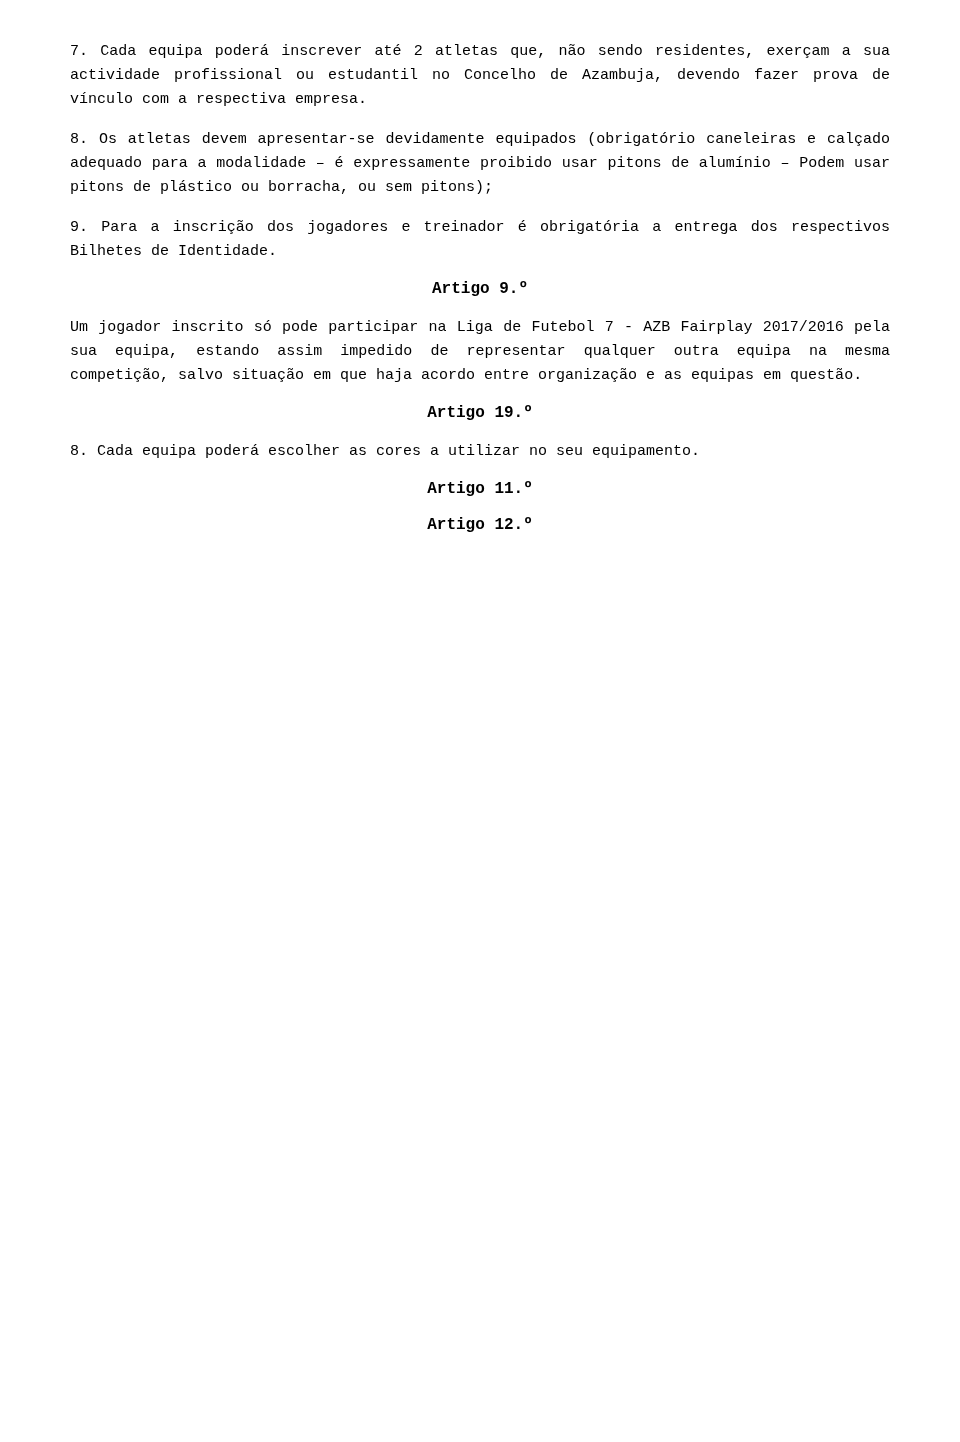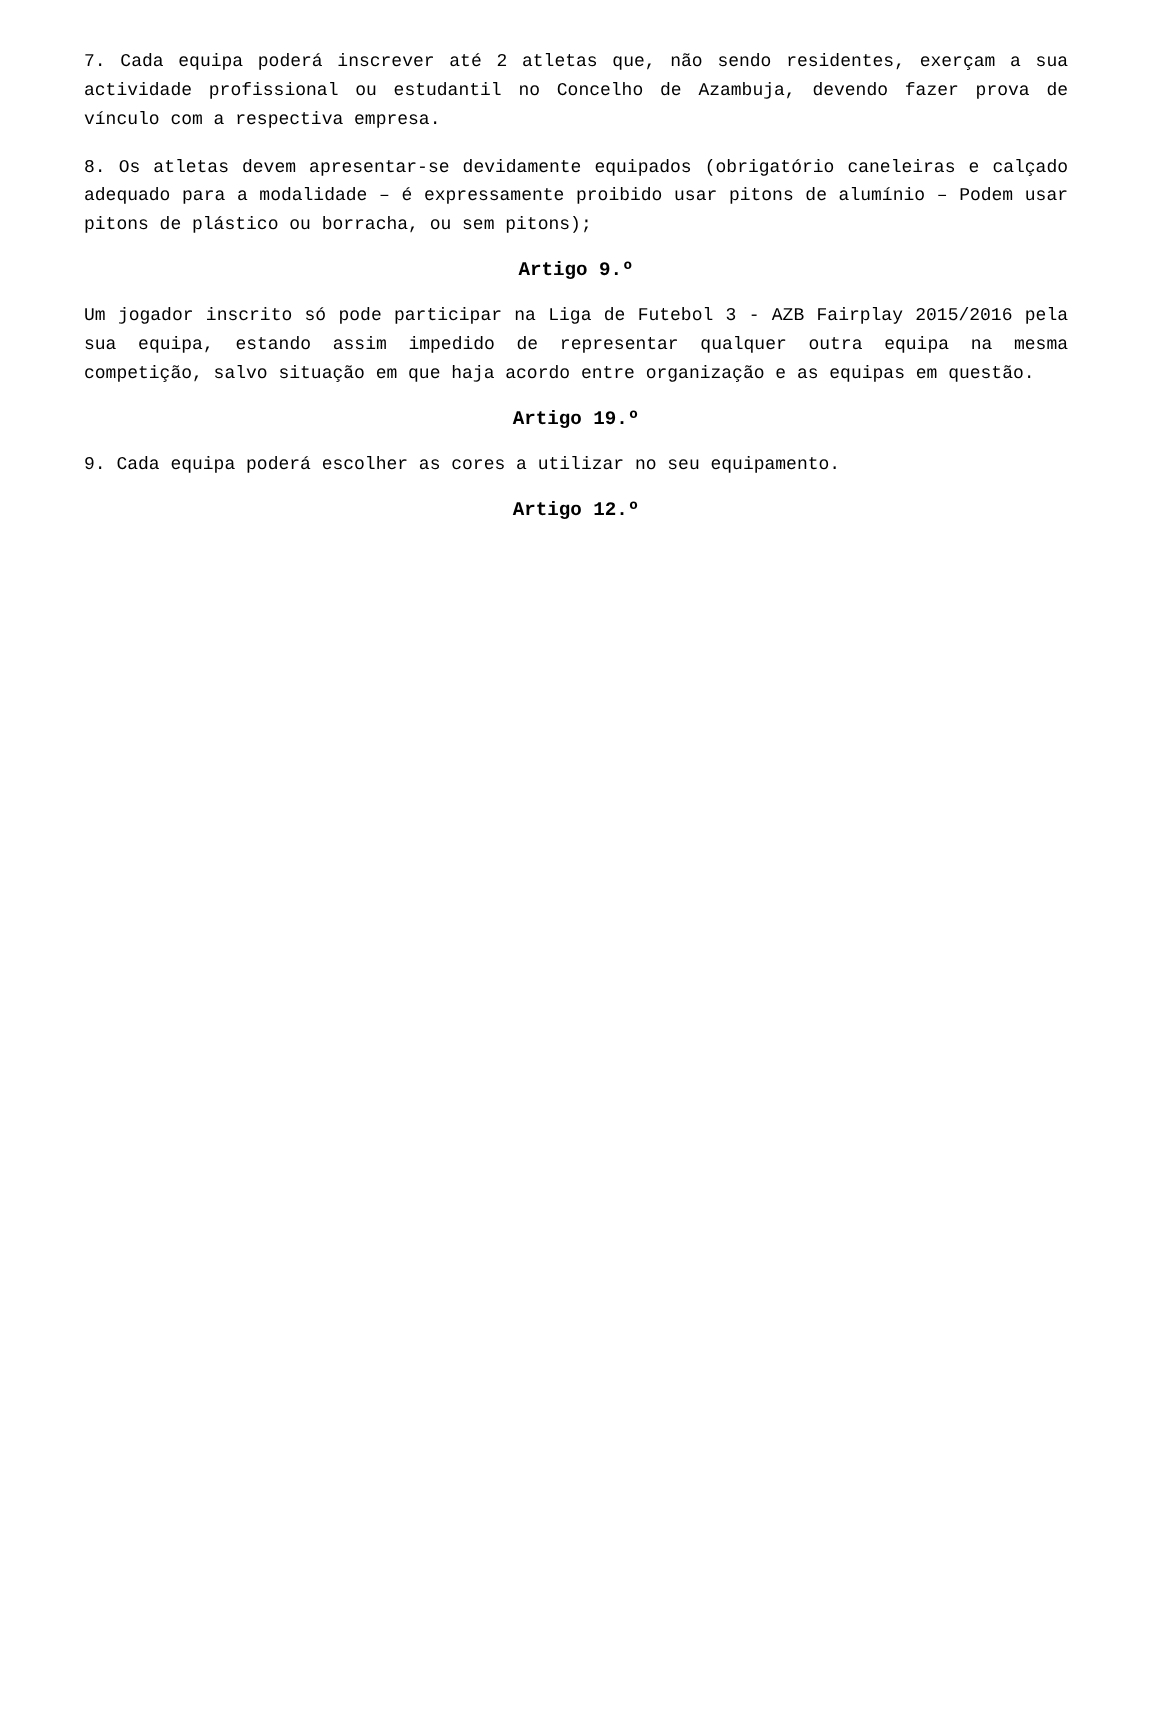--- a/index.html
+++ b/index.html
@@ -39,30 +39,32 @@
   </style>
 </head>
 <body>
 
 <div class="page">
 
   <p class="paragraph">7. Cada equipa poderá inscrever até 2 atletas que, não sendo residentes, exerçam a sua actividade profissional ou estudantil no Concelho de Azambuja, devendo fazer prova de vínculo com a respectiva empresa.</p>
 
   <p class="paragraph">8. Os atletas devem apresentar-se devidamente equipados (obrigatório caneleiras e calçado adequado para a modalidade – é expressamente proibido usar pitons de alumínio – Podem usar pitons de plástico ou borracha, ou sem pitons);</p>
 
+  <p class="paragraph">9. Para a inscrição dos jogadores e treinador é obrigatória a entrega dos respectivos Bilhetes de Identidade.</p>
 
   <h2 class="article-heading">Artigo 9.º</h2>
 
-  <p class="paragraph">Um jogador inscrito só pode participar na Liga de Futebol 3 - AZB Fairplay 2015/2016 pela sua equipa, estando assim impedido de representar qualquer outra equipa na mesma competição, salvo situação em que haja acordo entre organização e as equipas em questão.</p>
+  <p class="paragraph">Um jogador inscrito só pode participar na Liga de Futebol 7 - AZB Fairplay 2017/2016 pela sua equipa, estando assim impedido de representar qualquer outra equipa na mesma competição, salvo situação em que haja acordo entre organização e as equipas em questão.</p>
 
   <h2 class="article-heading">Artigo 19.º</h2>
 
-  <p class="paragraph">9. Cada equipa poderá escolher as cores a utilizar no seu equipamento.</p>
+  <p class="paragraph">8. Cada equipa poderá escolher as cores a utilizar no seu equipamento.</p>
 
 
+  <h2 class="article-heading">Artigo 11.º</h2>
 
 
   <h2 class="article-heading">Artigo 12.º</h2>
 
 
 
 
 </div>
 
 </body></html>

